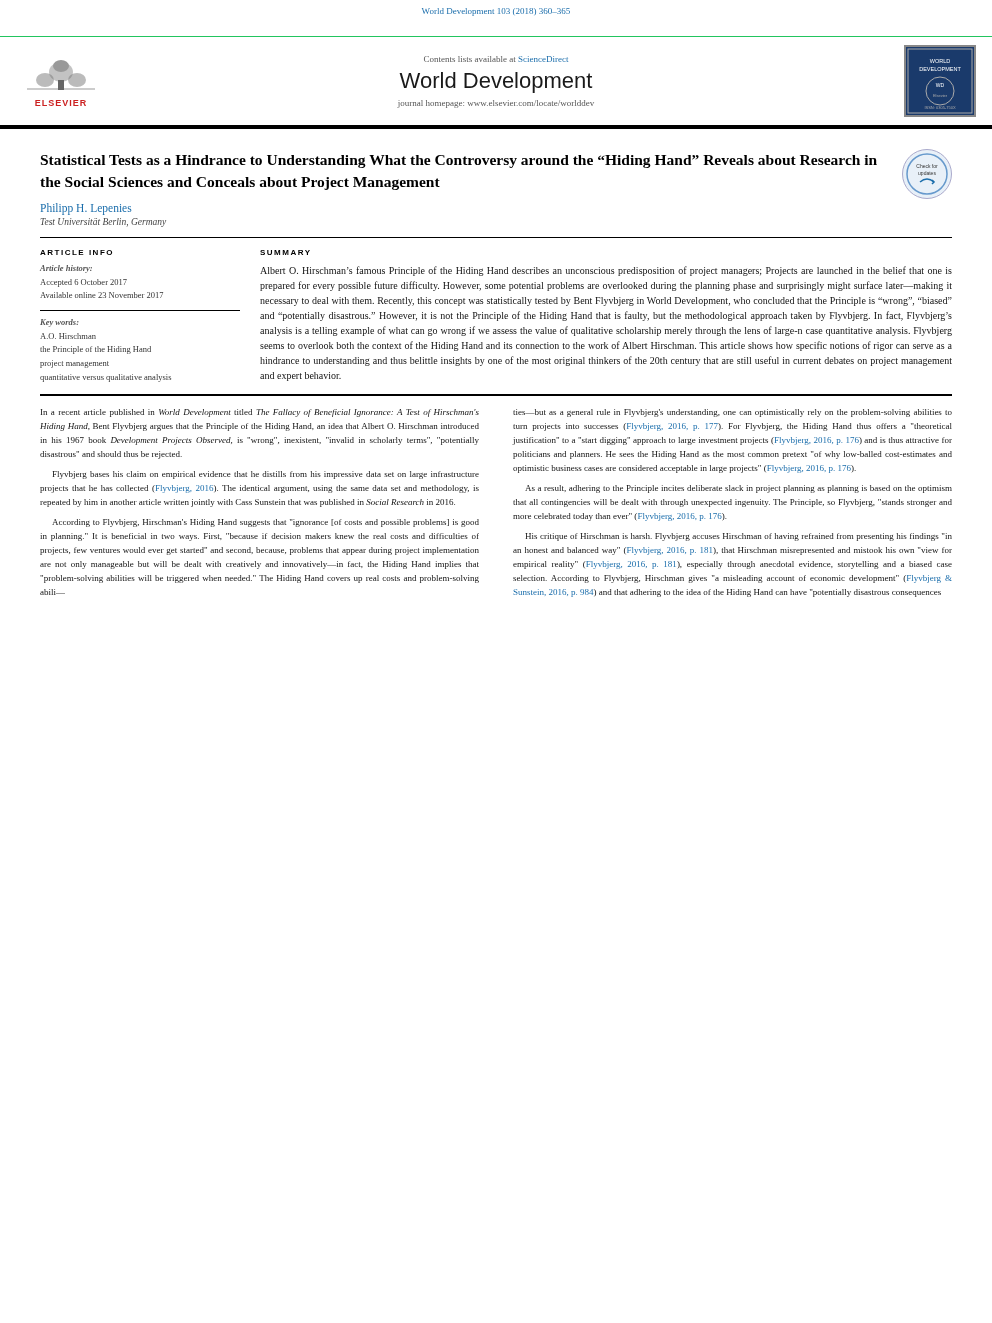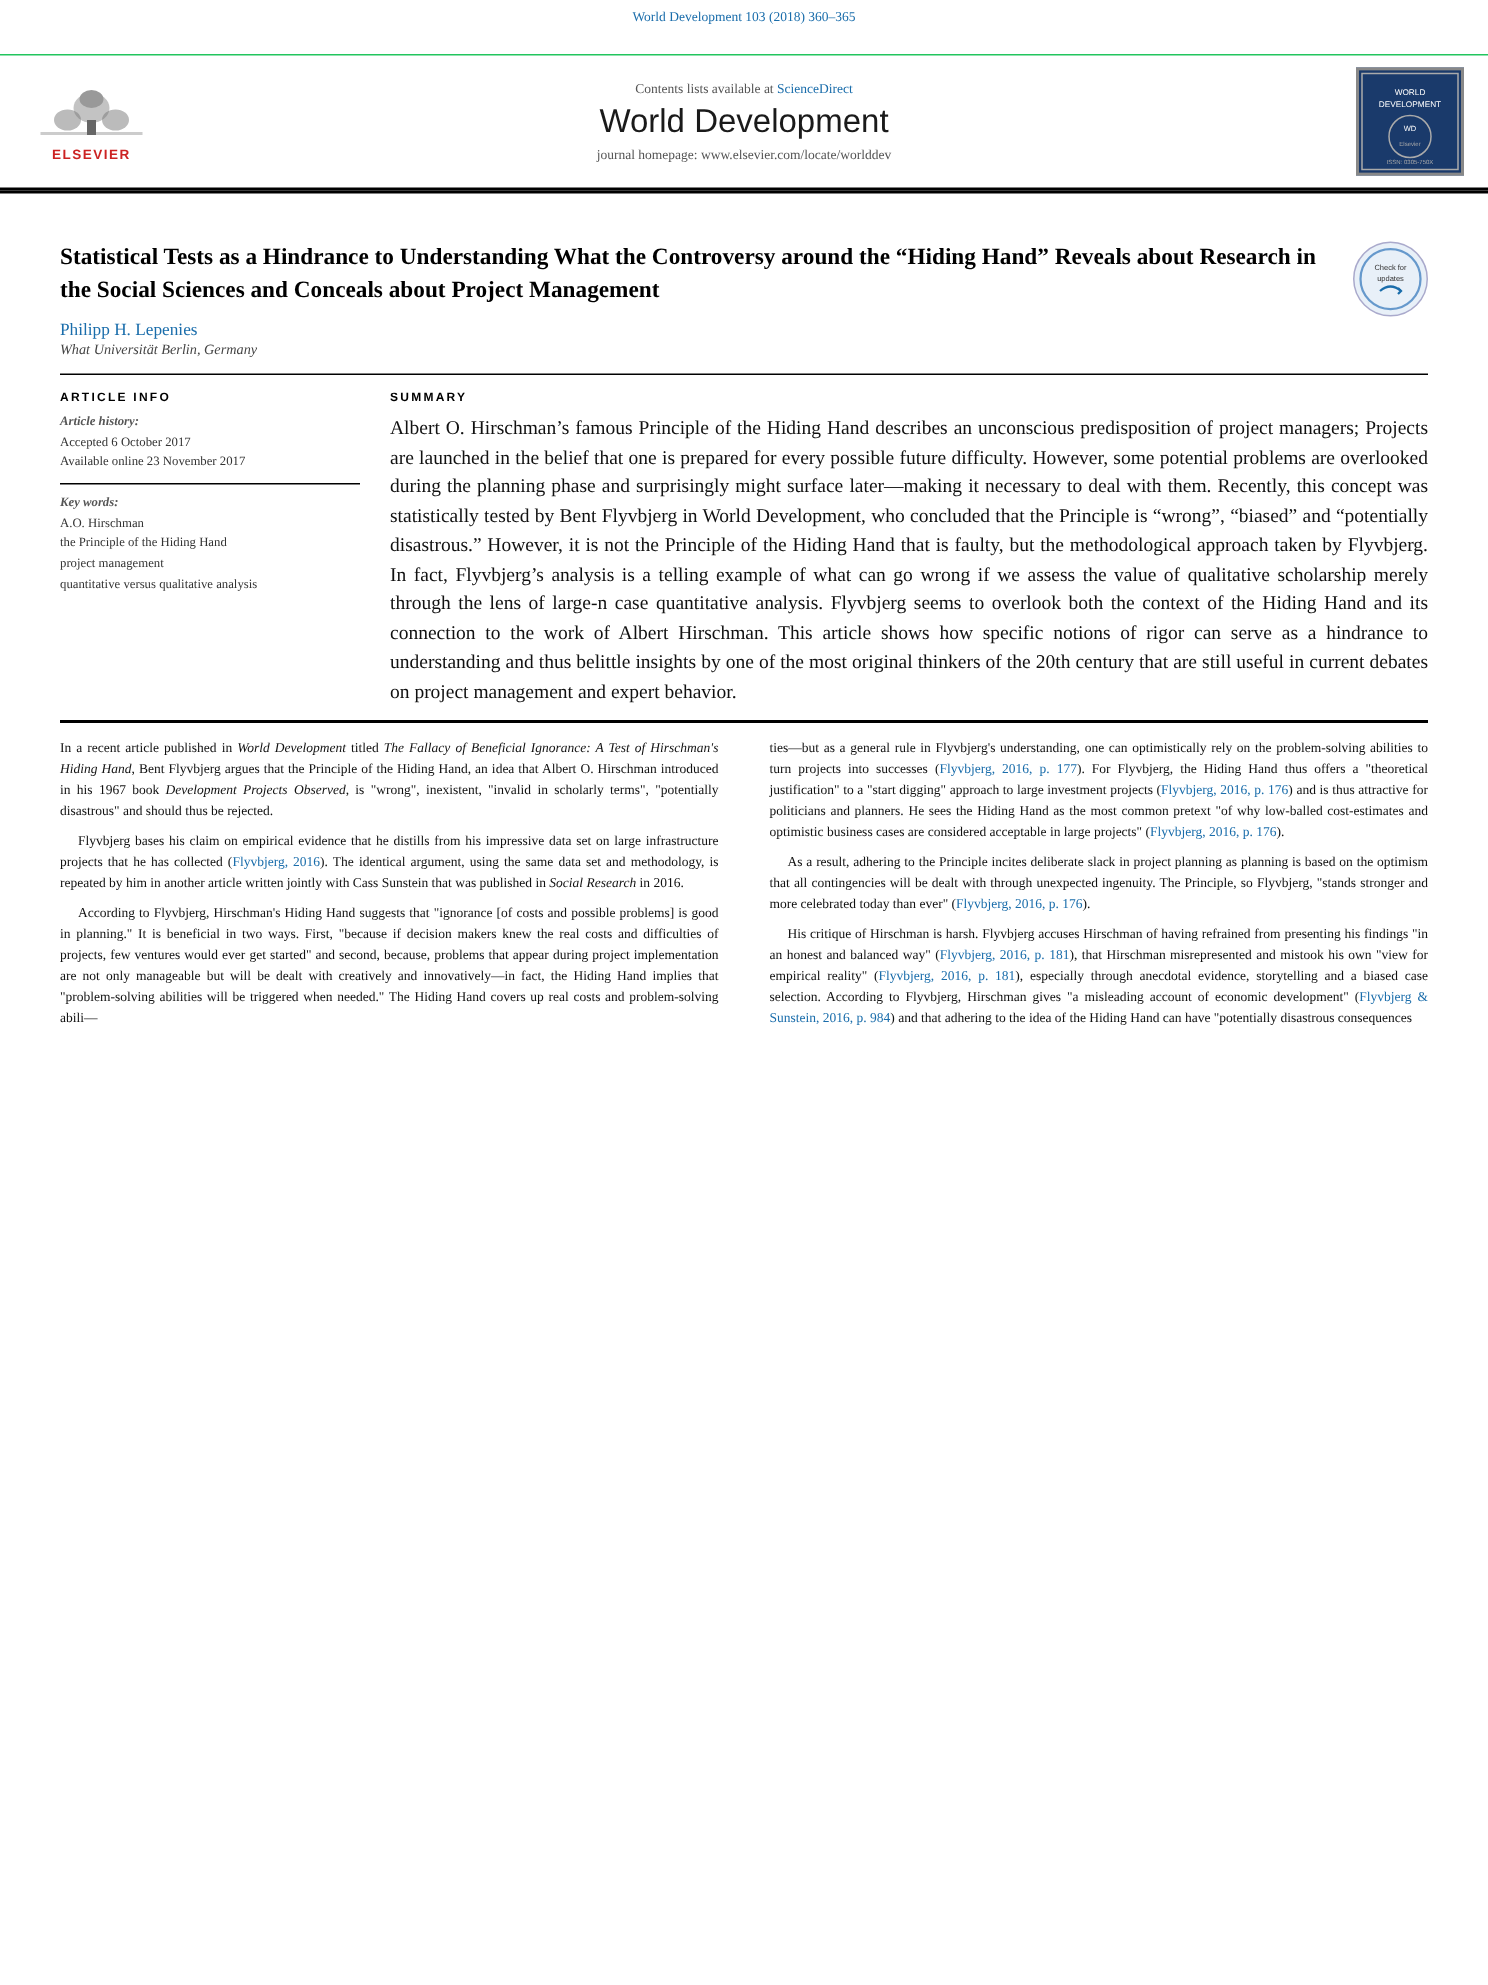--- a/index.html
+++ b/index.html
@@ -59,21 +59,21 @@
       width: 72px;
       height: 72px;
       background: #1a3a6b;
       border: 2px solid #888;
       display: flex;
       align-items: center;
       justify-content: center;
       flex-direction: column;
     }
     .main-content {
-      padding: 24px 40px;
+      padding: 12px 40px;
     }
     .article-title-section {
       display: flex;
       margin-bottom: 10px;
       margin-top: 8px;
     }
     .title-text-block {
       flex: 1;
     }
     .article-main-title {
@@ -154,21 +154,21 @@
       font-style: italic;
       color: #555;
       margin-bottom: 3px;
     }
     .kw-list {
       font-size: 8.5px;
       color: #333;
       line-height: 1.6;
     }
     .summary-text {
-      font-size: 13px;
+      font-size: 10px;
       line-height: 1.5;
       color: #111;
       text-align: justify;
       font-family: Liberation Serif, serif;
     }
     .copyright-line {
       font-size: 8.5px;
       color: #333;
       text-align: right;
       margin-top: 6px;
@@ -290,21 +290,21 @@
 </div>
 
 <hr class="thick">
 
 <div class="main-content">
 
   <div class="article-title-section">
     <div class="title-text-block">
       <div class="article-main-title">Statistical Tests as a Hindrance to Understanding What the Controversy around the “Hiding Hand” Reveals about Research in the Social Sciences and Conceals about Project Management</div>
       <div class="author-name">Philipp H. Lepenies</div>
-      <div class="author-affiliation">What Universität Berlin, Germany</div>
+      <div class="author-affiliation">Test Universität Berlin, Germany</div>
     </div>
     <div class="check-updates-badge">
       <svg width="44" height="44" viewBox="0 0 44 44" xmlns="http://www.w3.org/2000/svg">
         <circle cx="22" cy="22" r="20" fill="#e8f0f8" stroke="#6699cc" stroke-width="1.5"></circle>
         <text x="22" y="16" text-anchor="middle" font-family="Arial" font-size="5" fill="#333">Check for</text>
         <text x="22" y="23" text-anchor="middle" font-family="Arial" font-size="5" fill="#333">updates</text>
         <path d="M15 30 Q22 24 29 30" stroke="#1a6dab" stroke-width="1.5" fill="none"></path>
         <polyline points="27,28 29,30 27,32" stroke="#1a6dab" stroke-width="1.5" fill="none"></polyline>
       </svg>
     </div>

